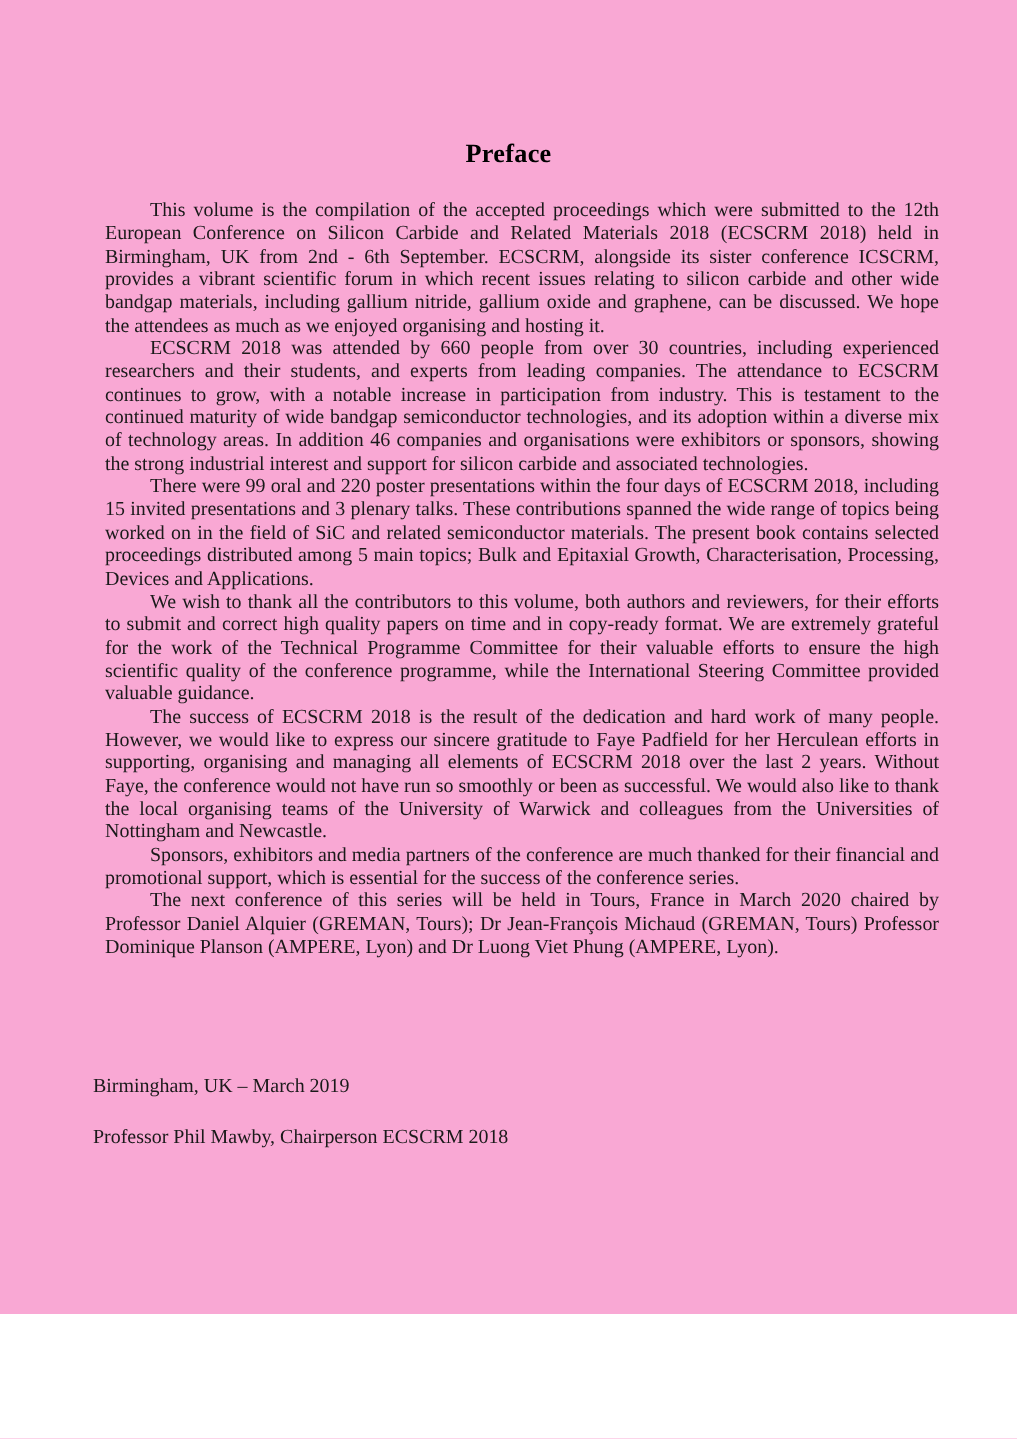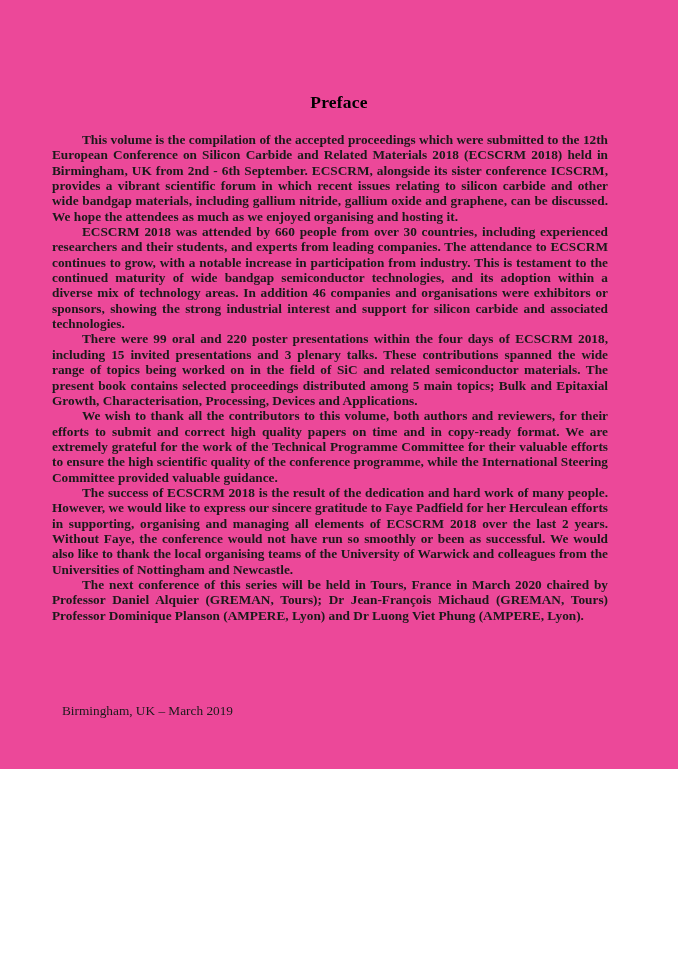--- a/index.html
+++ b/index.html
@@ -3,43 +3,42 @@
 <meta charset="utf-8">
 <style>
   html, body {
     margin: 0;
     padding: 0;
     background: #ffffff;
   }
   .page {
     position: relative;
     width: 678px;
-    height: 769px;
-    background: #ec4899;
+    height: 876px;
+    background: #f9a8d4;
     overflow: hidden;
     font-family: "Liberation Serif", "DejaVu Serif", serif;
     color: #1a1a1a;
   }
   .page-title {
     position: absolute;
     top: 80px;
     left: 0;
     width: 678px;
     text-align: center;
     font-size: 17.5px;
     font-weight: bold;
     letter-spacing: 0.2px;
     color: #000000;
   }
   .body-block {
     position: absolute;
     top: 132px;
-    left: 52px;
+    left: 70px;
     width: 556px;
-    font-weight: bold;
   }
   p.para {
     margin: 0;
     padding: 0;
     text-align: justify;
     text-justify: inter-word;
     font-size: 13.3px;
     line-height: 15.35px;
     text-indent: 30px;
     color: #1a1a1a;
@@ -52,39 +51,41 @@
   .sig-block {
     position: absolute;
     top: 700px;
     left: 62px;
     width: 556px;
     font-size: 13.3px;
     line-height: 15.35px;
     color: #1a1a1a;
   }
   .sig-date {
-    margin: 3px 0 19px 0;
+    margin: 16px 0 19px 0;
   }
   .sig-line {
     margin: 0;
   }
 </style>
 </head>
 <body>
 
 <div class="page">
 
   <h1 class="page-title">Preface</h1>
 
   <div class="body-block">
     <p class="para">This volume is the compilation of the accepted proceedings which were submitted to the 12th European Conference on Silicon Carbide and Related Materials 2018 (ECSCRM 2018) held in Birmingham, UK from 2nd - 6th September.  ECSCRM, alongside its sister conference ICSCRM, provides a vibrant scientific forum in which recent issues relating to silicon carbide and other wide bandgap materials, including gallium nitride, gallium oxide and graphene, can be discussed. We hope the attendees as much as we enjoyed organising and hosting it.</p>
     <p class="para">ECSCRM 2018 was attended by 660 people from over 30 countries, including experienced researchers and their students, and experts from leading companies. The attendance to ECSCRM continues to grow, with a notable increase in participation from industry. This is testament to the continued maturity of wide bandgap semiconductor technologies, and its adoption within a diverse mix of technology areas. In addition 46 companies and organisations were exhibitors or sponsors, showing the strong industrial interest and support for silicon carbide and associated technologies.</p>
     <p class="para">There were 99 oral and 220 poster presentations within the four days of ECSCRM 2018, including 15 invited presentations and 3 plenary talks.  These contributions spanned the wide range of topics being worked on in the field of SiC and related semiconductor materials. The present book contains selected proceedings distributed among 5 main topics; Bulk and Epitaxial Growth, Characterisation, Processing, Devices and Applications.</p>
     <p class="para">We wish to thank all the contributors to this volume, both authors and reviewers, for their efforts to submit and correct high quality papers on time and in copy-ready format. We are extremely grateful for the work of the Technical Programme Committee for their valuable efforts to ensure the high scientific quality of the conference programme, while the International Steering Committee provided valuable guidance.</p>
     <p class="para">The success of ECSCRM 2018 is the result of the dedication and hard work of many people. However, we would like to express our sincere gratitude to Faye Padfield for her Herculean efforts in supporting, organising and managing all elements of ECSCRM 2018 over the last 2 years. Without Faye, the conference would not have run so smoothly or been as successful.  We would also like to thank the local organising teams of the University of Warwick and colleagues from the Universities of Nottingham and Newcastle.</p>
+    <p class="para">Sponsors, exhibitors and media partners of the conference are much thanked for their financial and promotional support, which is essential for the success of the conference series.</p>
     <p class="para">The next conference of this series will be held in Tours, France in March 2020 chaired by Professor Daniel Alquier (GREMAN, Tours); Dr Jean-François Michaud (GREMAN, Tours) Professor Dominique Planson (AMPERE, Lyon) and Dr Luong Viet Phung (AMPERE, Lyon).</p>
   </div>
 
   <div class="sig-block">
     <p class="sig-date">Birmingham, UK – March 2019</p>
+    <p class="sig-line">Professor Phil Mawby, Chairperson ECSCRM 2018</p>
   </div>
 
 </div>
 
 </body></html>

